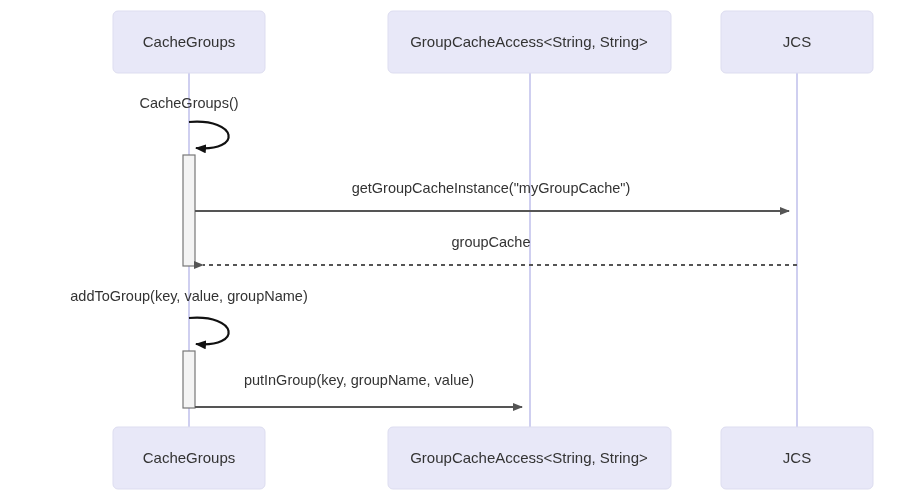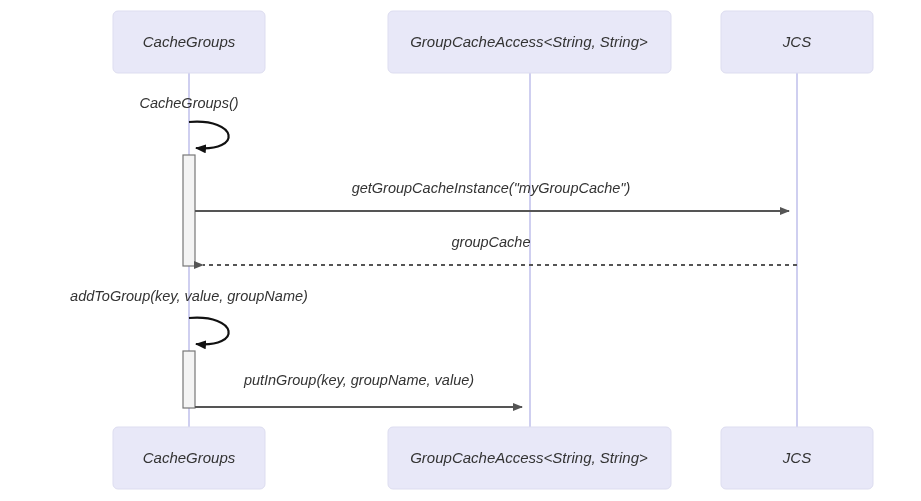--- a/index.html
+++ b/index.html
@@ -9,21 +9,20 @@
   }
   body {
     font-family: "Liberation Sans", sans-serif;
   }
   #diagram-root {
     position: relative;
     width: 921px;
     height: 501px;
     background: #ffffff;
     overflow: hidden;
-    font-style: italic;
   }
   #diagram-svg {
     position: absolute;
     top: 0;
     left: 0;
     width: 921px;
     height: 501px;
   }
   .participant-box-rect {
     fill: #e8e8f8;

